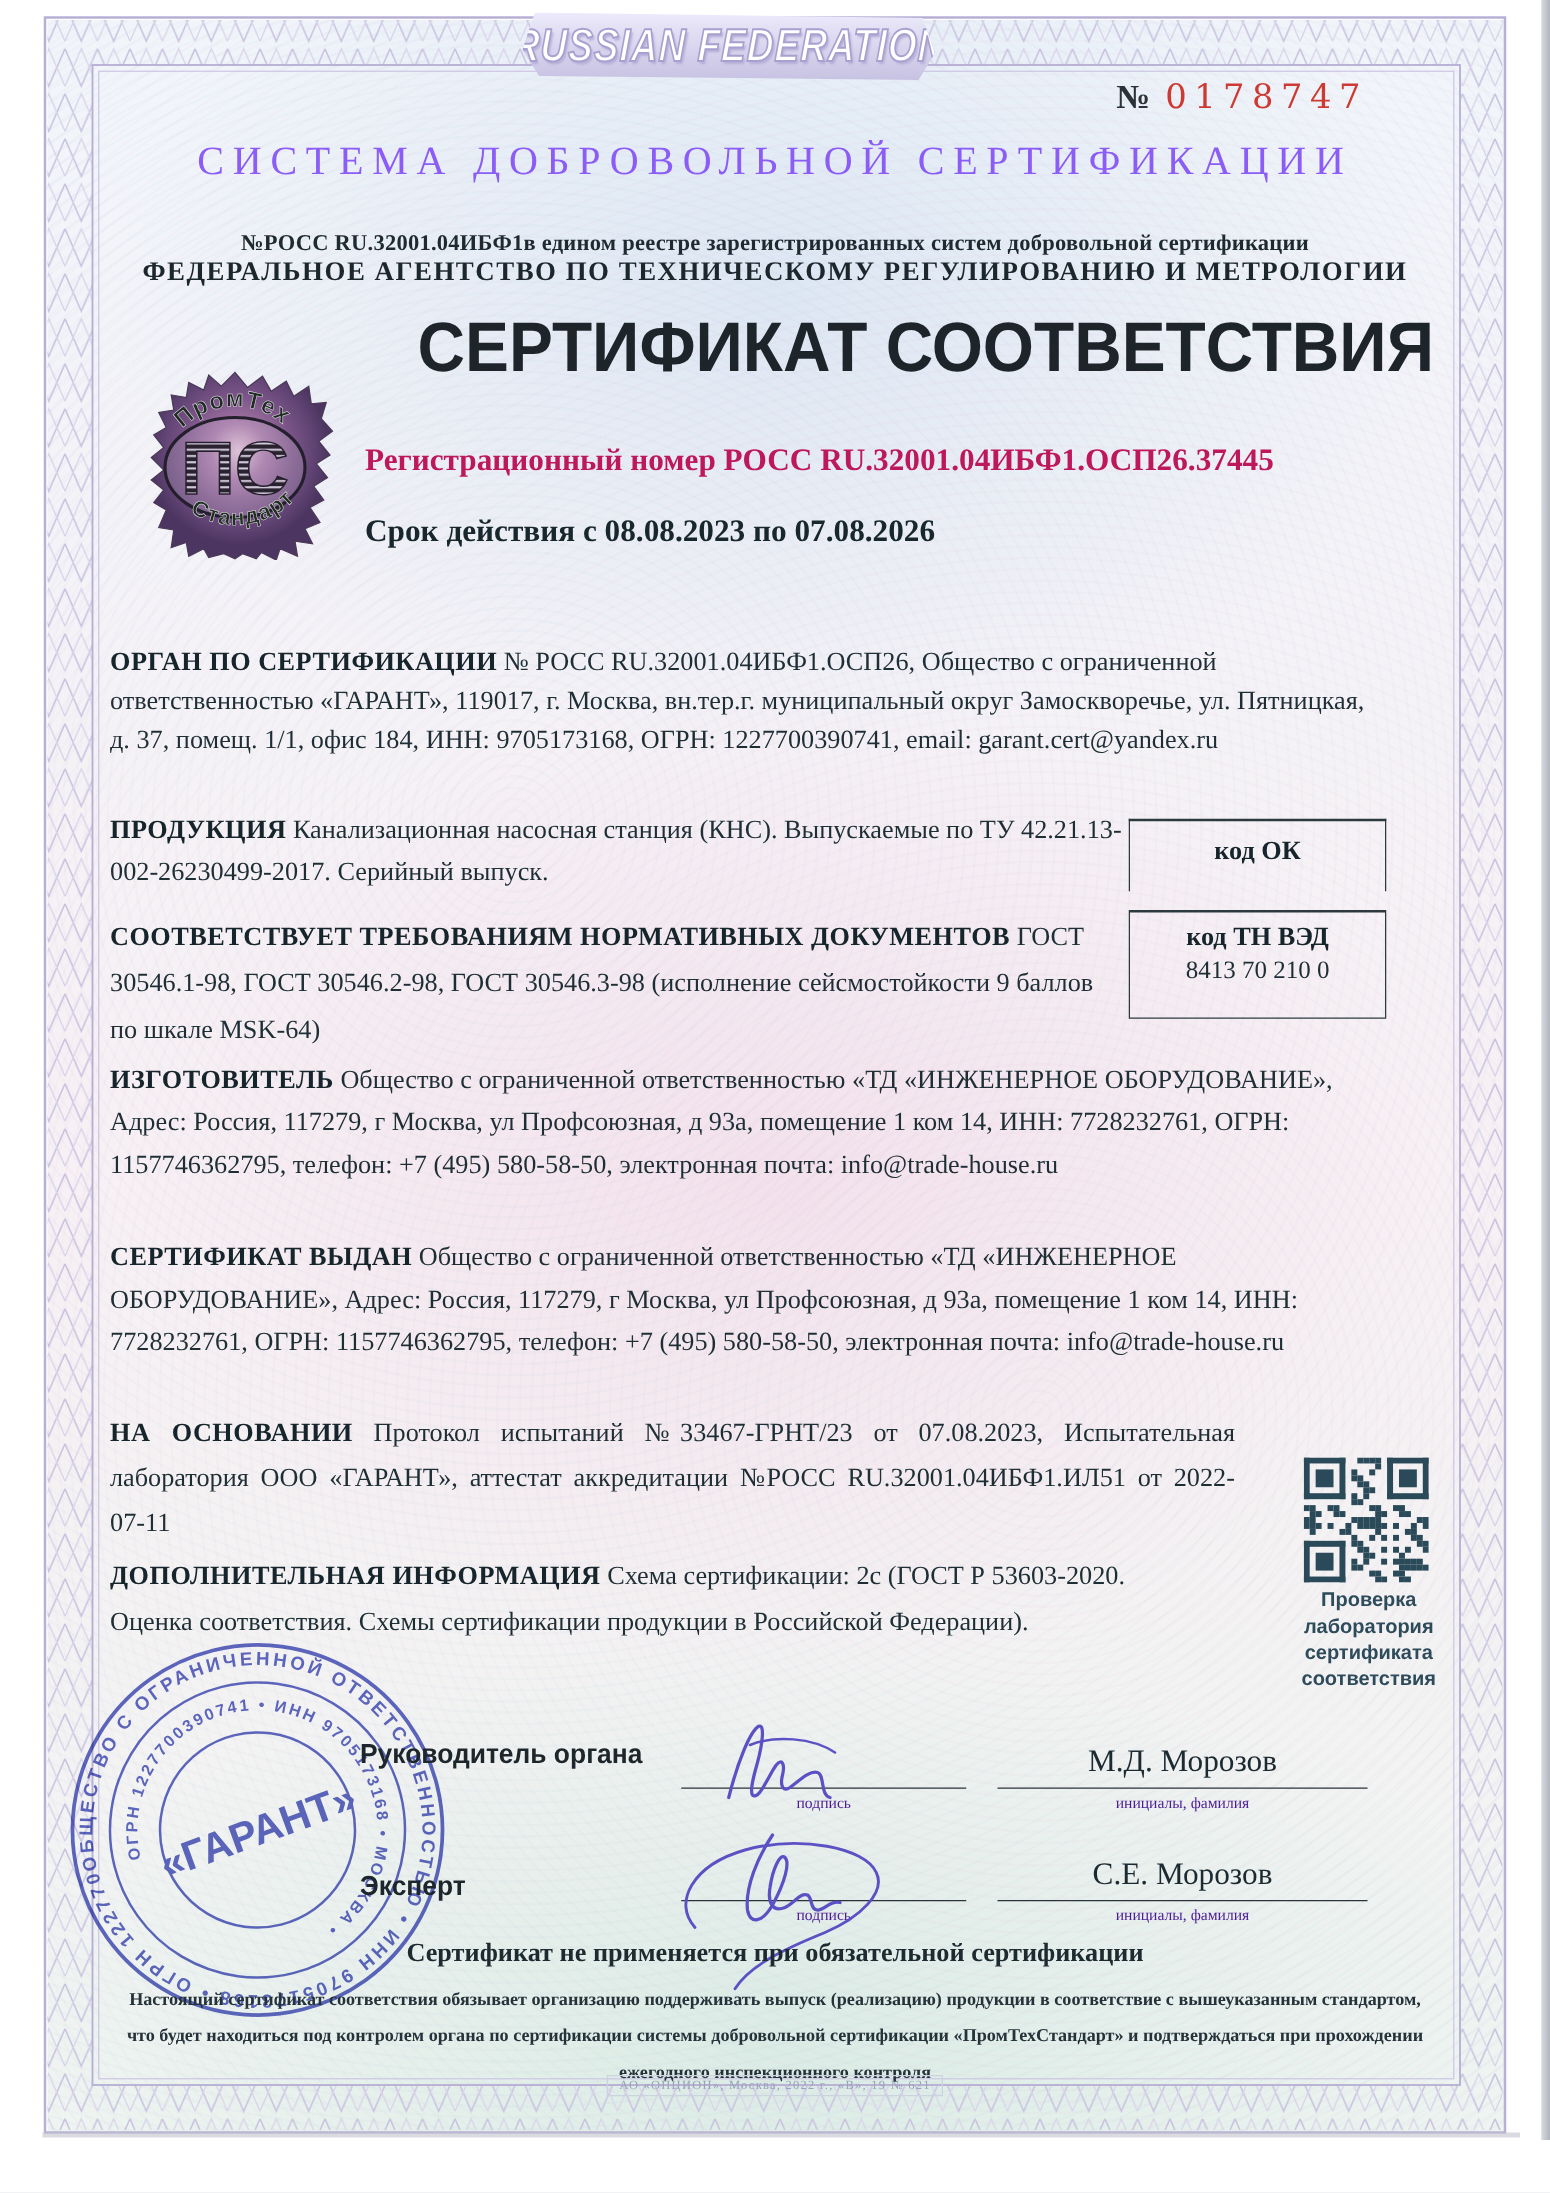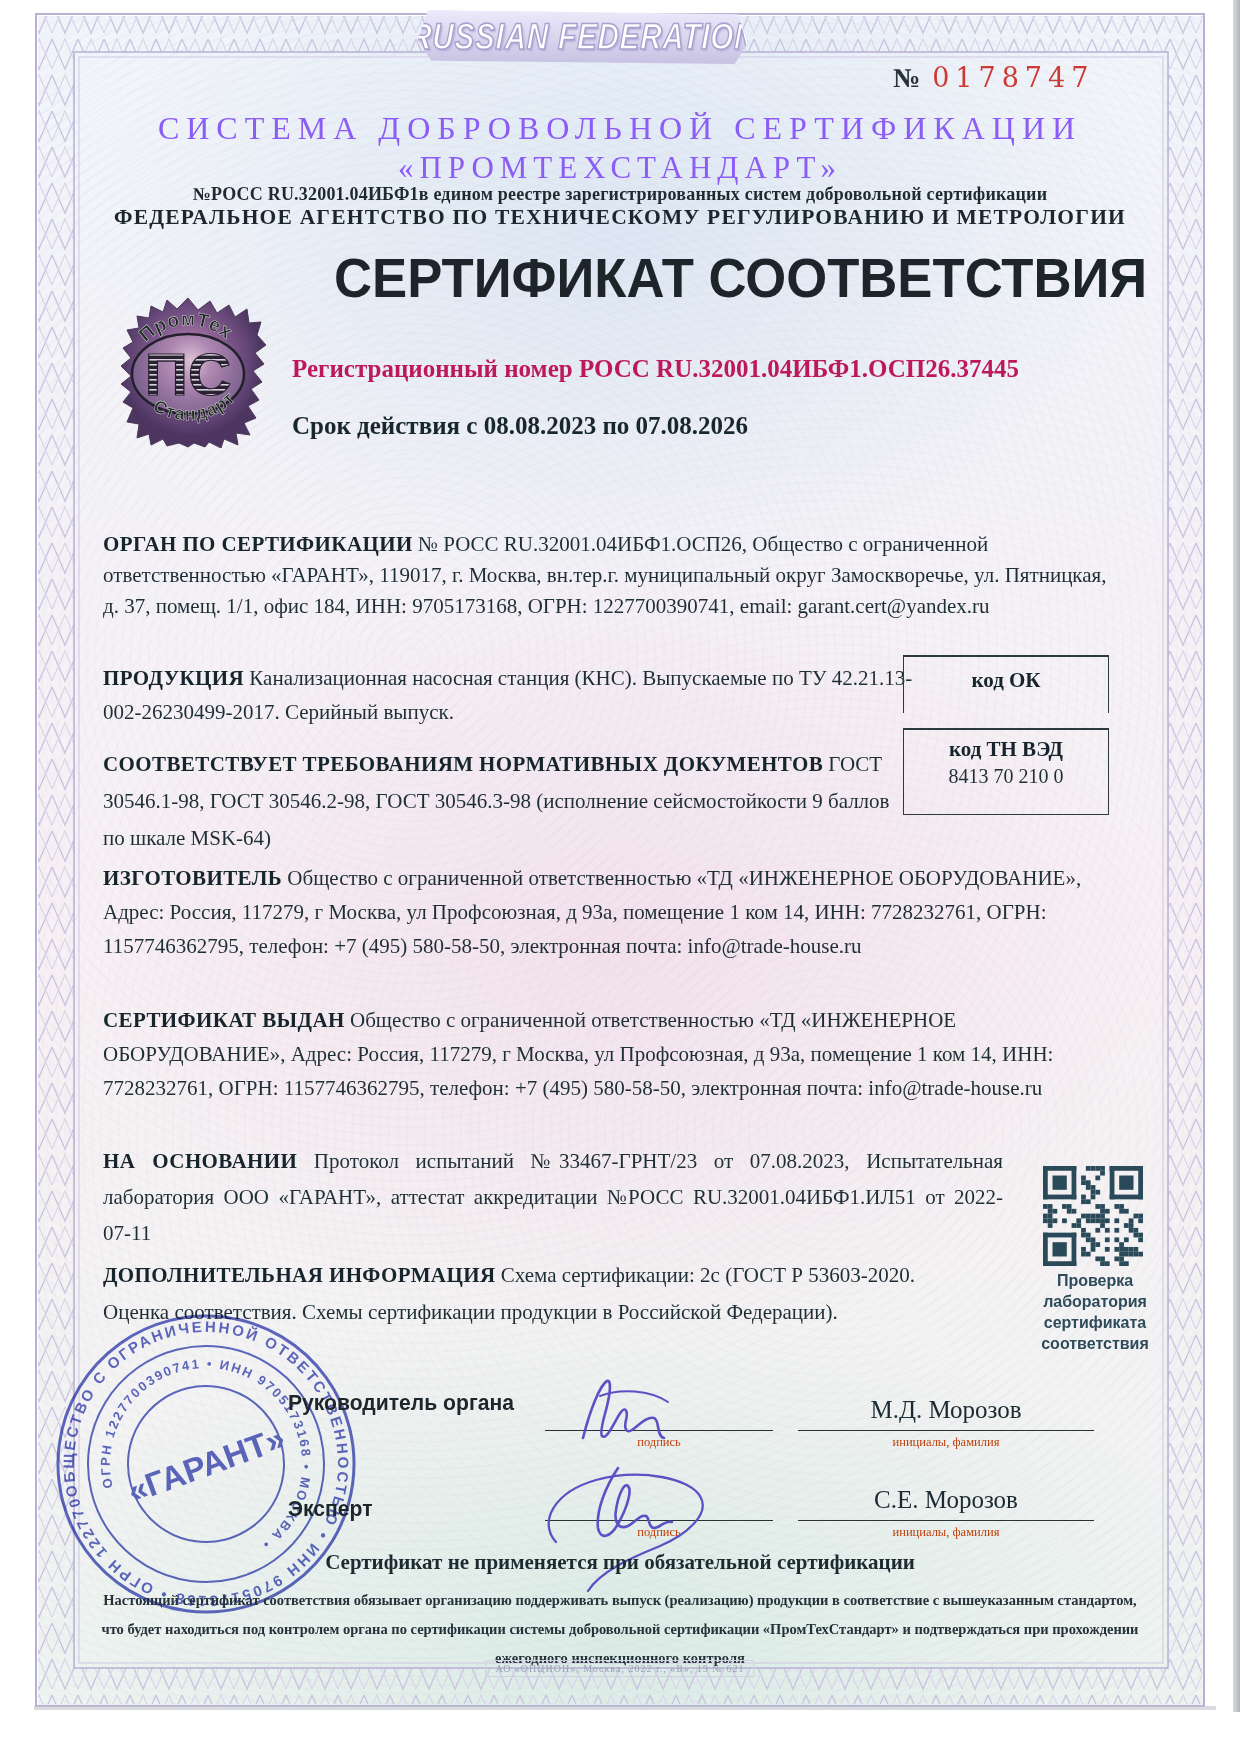--- a/index.html
+++ b/index.html
@@ -33,21 +33,21 @@
   .sys1{top:110px;font-size:32px;letter-spacing:7px;}
   .sys2{top:150px;font-size:31px;letter-spacing:6px;}
   .registry{top:184px;font-size:18px;font-weight:bold;letter-spacing:.2px;color:#1e2a30;}
   .agency{top:205px;font-size:21.5px;font-weight:bold;letter-spacing:1.2px;color:#1c272d;}
   .doc-title{left:334px;top:245px;font-family:"Liberation Sans",sans-serif;font-weight:bold;
     font-size:56px;color:#1d252b;transform:scaleX(.94);transform-origin:left;white-space:nowrap;letter-spacing:0;}
   .reg-line{left:292px;top:355px;font-size:25px;font-weight:bold;color:#be185d;}
   .val-line{left:292px;top:412px;font-size:25px;font-weight:bold;color:#18272e;}
 
   
-  .sec{left:88px;font-size:21px;color:#1e2e35;margin:15px;font-family:Liberation Serif, serif;}
+  .sec{left:88px;font-size:21px;color:#1e2e35;margin:0;font-family:Liberation Serif, serif;}
   .sec b{color:#15252b;letter-spacing:.4px;}
   .sec-organ{top:514px;width:1020px;line-height:31px;}
   .sec-product{top:646px;width:810px;line-height:34px;}
   .sec-conforms{top:731px;width:800px;line-height:37px;}
   .sec-manufacturer{top:846px;width:1010px;line-height:34px;}
   .sec-issued{top:988px;width:1010px;line-height:34px;}
   .sec-basis{top:1128px;width:900px;line-height:36px;text-align:justify;word-spacing:3px;}
   .sec-additional{top:1242px;width:840px;line-height:37px;}
 
   .ok-box{left:903px;top:655px;width:204px;height:56px;border-top:2.5px solid #2c3a40;
@@ -62,21 +62,21 @@
   .qr-caption{left:1020px;top:1270px;width:150px;text-align:center;
     font-family:"Liberation Sans",sans-serif;font-weight:bold;font-size:16px;line-height:21px;color:#2d4b5a;}
 
   
   .role{left:288px;font-family:"Liberation Sans",sans-serif;font-weight:bold;font-size:22px;color:#1d262b;
     transform:scaleX(.96);transform-origin:left;}
   .role-head{top:1390px;} .role-expert{top:1496px;}
   .sigline{height:0;border-top:1.5px solid #2a3338;}
   .l-sig1{left:545px;top:1430px;width:228px;} .l-name1{left:798px;top:1430px;width:296px;}
   .l-sig2{left:545px;top:1520px;width:228px;} .l-name2{left:798px;top:1520px;width:296px;}
-  .sigcap{font-size:12.5px;color:#c2410c;text-align:center;}
+  .sigcap{font-size:12.5px;color:#4c1d95;text-align:center;}
   .c-sig1{left:545px;top:1435px;width:228px;} .c-name1{left:798px;top:1435px;width:296px;}
   .c-sig2{left:545px;top:1525px;width:228px;} .c-name2{left:798px;top:1525px;width:296px;}
   .signame{width:296px;left:798px;text-align:center;font-size:25px;color:#1c2a31;}
   .n-head{top:1396px;} .n-expert{top:1486px;}
   .note{top:1550px;left:0;right:0;text-align:center;font-size:21px;font-weight:bold;color:#1d2b31;}
   .footnote{left:92px;top:1586px;width:1056px;text-align:center;font-size:14.5px;font-weight:bold;
     color:#25323a;line-height:29px;}
   .print-info{left:50%;top:1660px;transform:translateX(-50%);font-size:10px;letter-spacing:1px;
     color:#98a2b8;border:1px solid #ccd2e0;padding:2px 9px;white-space:nowrap;}
   .overlay{position:absolute;left:0;top:0;pointer-events:none;}
@@ -106,21 +106,20 @@
   <div class="abs banner">
     <span>RUSSIAN FEDERATION</span>
   </div>
 
   <div class="abs cert-no">
     <span class="sym">№</span>
     <span class="val">0178747</span>
   </div>
 
   <div class="abs ctr sys1">СИСТЕМА ДОБРОВОЛЬНОЙ СЕРТИФИКАЦИИ</div>
-  <div class="abs ctr sys2">«ПРОМТЕХСТАНДАРТ»</div>
   <div class="abs ctr registry">№РОСС RU.32001.04ИБФ1в едином реестре зарегистрированных систем добровольной сертификации</div>
   <div class="abs ctr agency">ФЕДЕРАЛЬНОЕ АГЕНТСТВО ПО ТЕХНИЧЕСКОМУ РЕГУЛИРОВАНИЮ И МЕТРОЛОГИИ</div>
 
   <div class="abs doc-title">СЕРТИФИКАТ СООТВЕТСТВИЯ</div>
 
   <svg class="abs" style="left:106px;top:296px;" width="164" height="152" viewBox="0 0 164 152">
     <defs>
       <radialGradient id="holo" cx="48%" cy="42%">
         <stop offset="0%" stop-color="#d9bad2"></stop>
         <stop offset="30%" stop-color="#a274a4"></stop>

